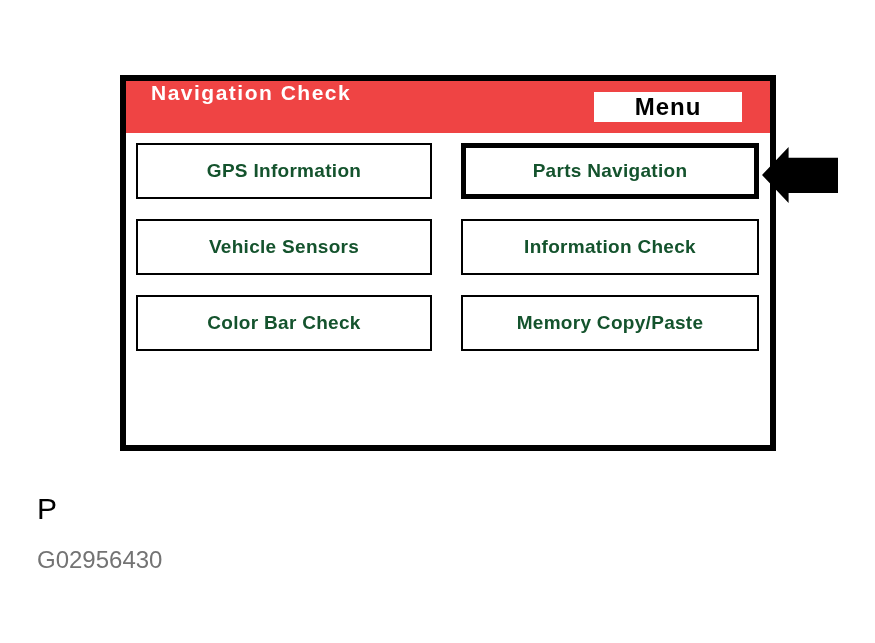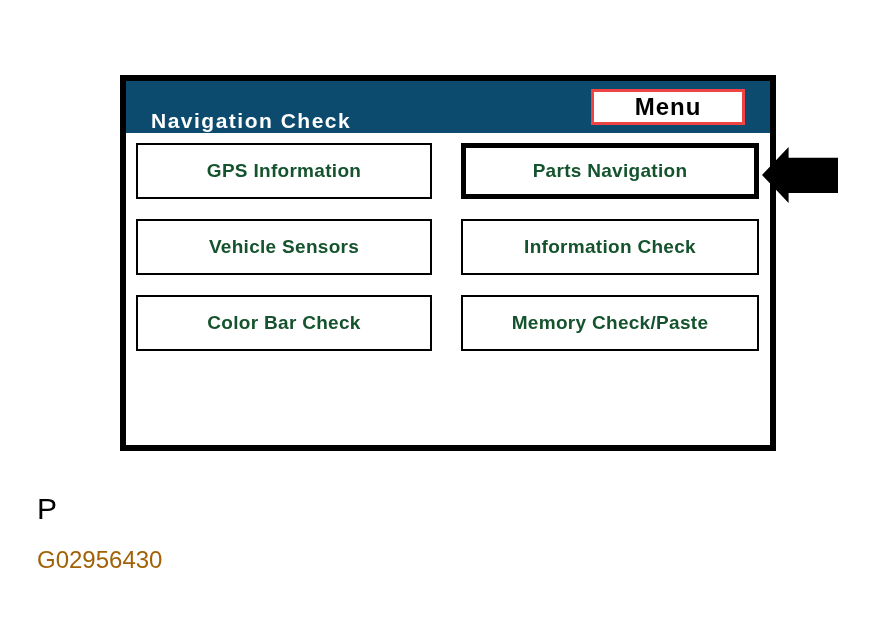--- a/index.html
+++ b/index.html
@@ -15,23 +15,23 @@
   .panel {
     position: absolute;
     left: 120px; top: 75px;
     width: 656px; height: 376px;
     border: 6px solid #000000;
     background: #ffffff;
   }
   .titlebar {
     position: relative;
     height: 52px;
-    background: #0c4a6e;
+    background: #ef4444;
     display: flex;
-    align-items: flex-end;
+    align-items: flex-start;
   }
   .titlebar-text {
     color: #ffffff;
     font-weight: bold;
     font-size: 21px;
     letter-spacing: 1.5px;
     padding-left: 25px;
   }
   .menu-btn {
     position: absolute;
@@ -91,41 +91,41 @@
     position: absolute;
     left: 37px; top: 492px;
     font-size: 30px;
     color: #000000;
     font-weight: normal;
   }
   .caption-id {
     position: absolute;
     left: 37px; top: 546px;
     font-size: 24px;
-    color: #a16207;
+    color: #737373;
     font-weight: normal;
   }
 </style>
 </head>
 <body>
 
 <div class="panel">
 
   <div class="titlebar">
     <span class="titlebar-text">Navigation Check</span>
     <div class="menu-btn">Menu</div>
   </div>
 
   <div class="btn-grid">
     <div class="nav-btn">GPS Information</div>
     <div class="nav-btn highlighted">Parts Navigation</div>
     <div class="nav-btn">Vehicle Sensors</div>
     <div class="nav-btn">Information Check</div>
     <div class="nav-btn">Color Bar Check</div>
-    <div class="nav-btn">Memory Check/Paste</div>
+    <div class="nav-btn">Memory Copy/Paste</div>
     <div class="cell-empty"></div>
   </div>
 
 </div>
 
 <div class="pointer-arrow"></div>
 
 <div class="caption-letter">P</div>
 
 <div class="caption-id">G02956430</div>

